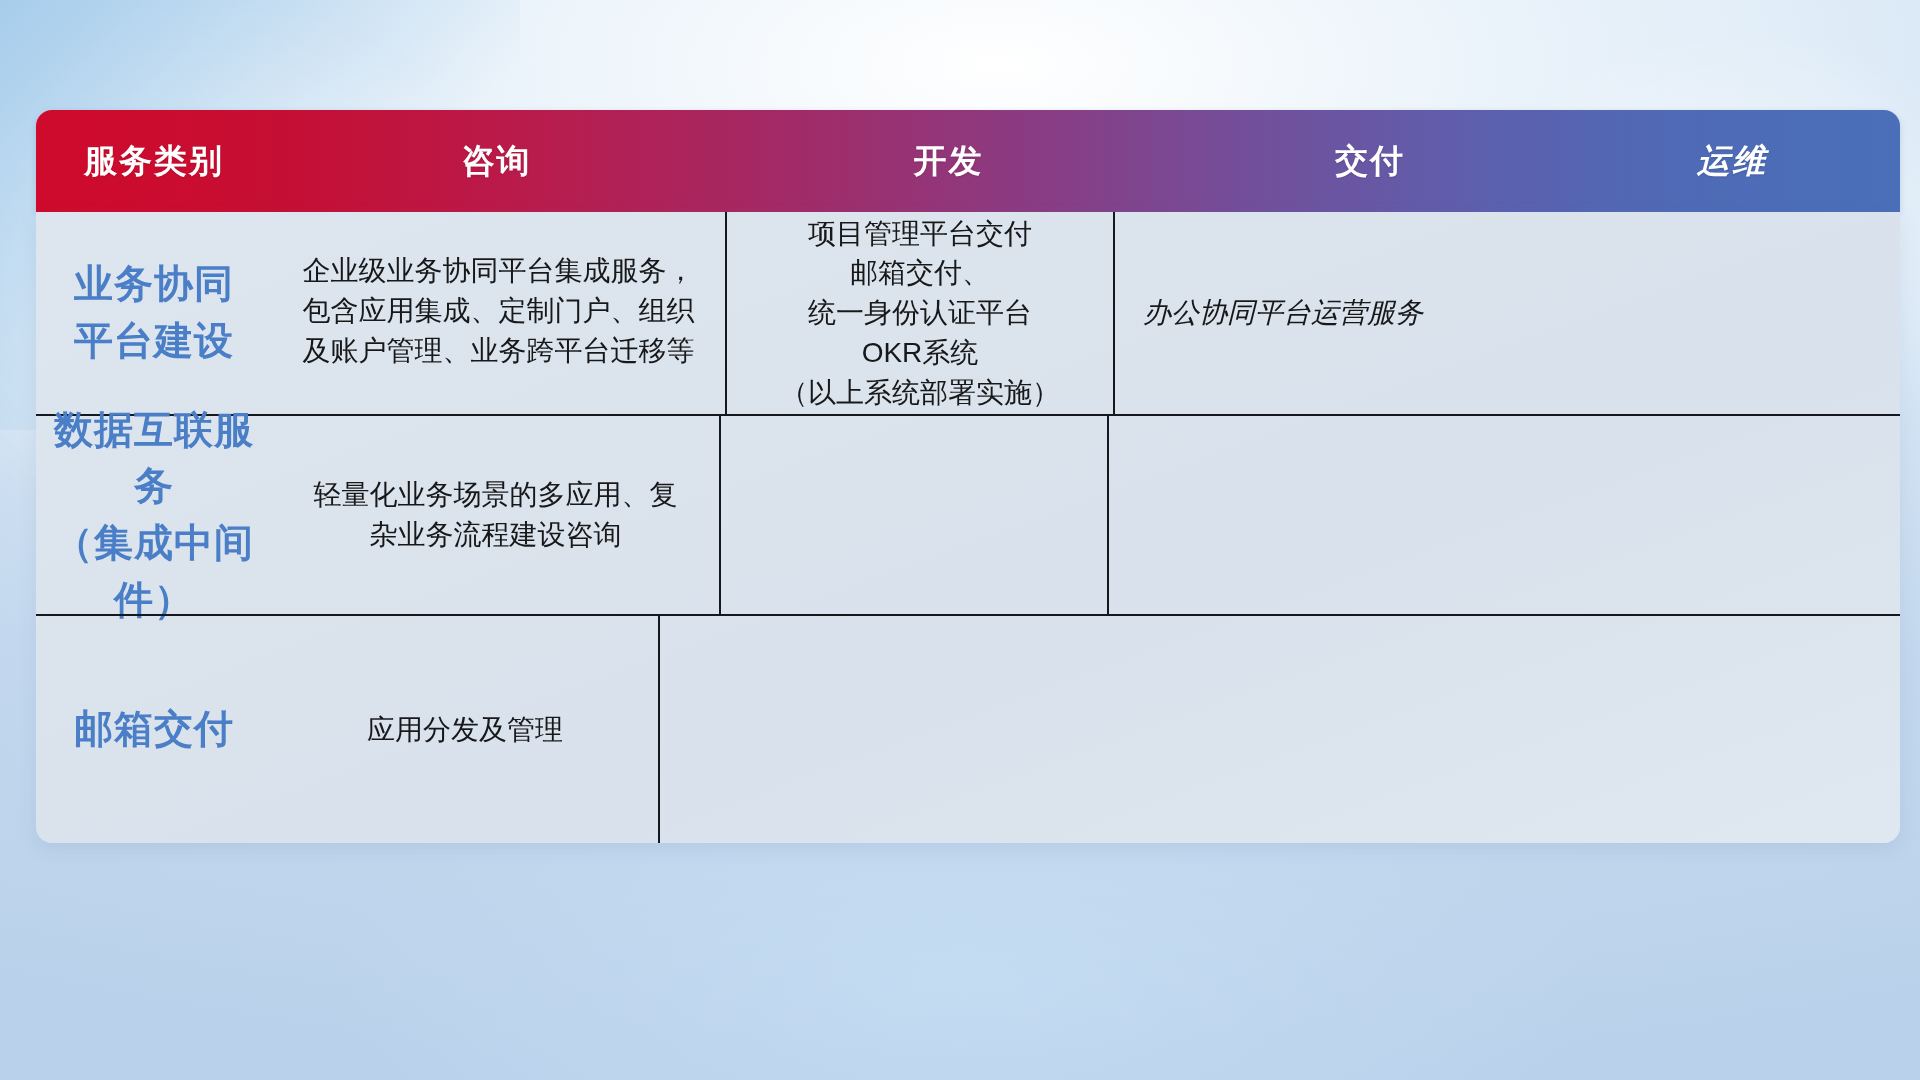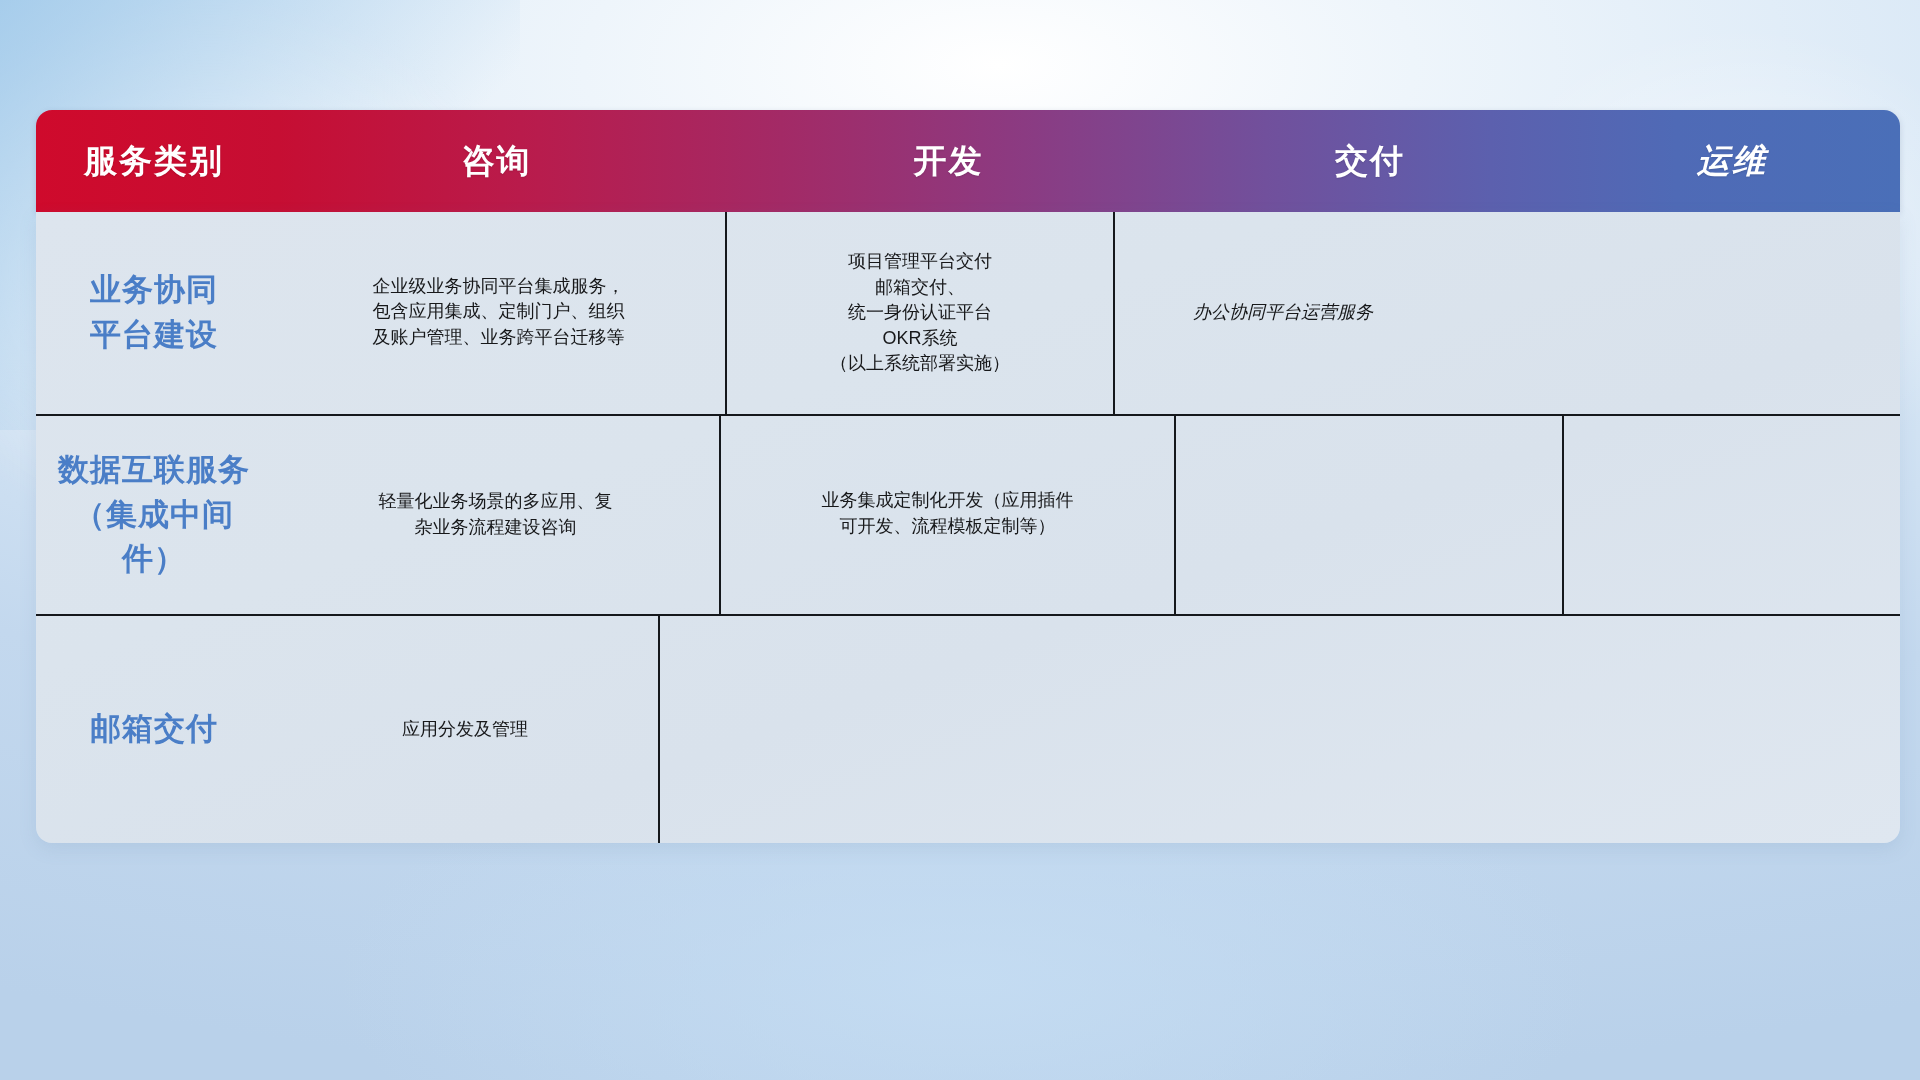--- a/index.html
+++ b/index.html
@@ -79,30 +79,30 @@
     position:relative;
     box-sizing:border-box;
   }
   .trow + .trow{ border-top:2px solid #15181c; }
 
   .td{
     box-sizing:border-box;
     display:flex;align-items:center;justify-content:center;
     text-align:center;
     padding:10px 16px;
-    font-size:18px;
+    font-size:28px;
     line-height:1.42;
     color:#17181a;
     white-space:pre-line;
     position:relative;
   }
   .td.cat{
     color:#4a7ec7;
     font-weight:bold;
-    font-size:31px;
+    font-size:39px;
     line-height:1.45;
     letter-spacing:1px;
   }
   
   .vsep{ border-right:2px solid #15181c; }
 
   
   .c0{width:236px;}
   .c1{width:449px;}
   .c2{width:455px;font-family:Liberation Mono, monospace;}
@@ -146,22 +146,20 @@
 OKR系统
 （以上系统部署实施）</div>
       <div class="td c4">办公协同平台运营服务</div>
     </div>
 
     <div class="trow r2">
       <div class="td cat c0">数据互联服务
 （集成中间件）</div>
       <div class="td c1 vsep">轻量化业务场景的多应用、复
 杂业务流程建设咨询</div>
-      <div class="td c2 vsep">业务集成定制化开发（应用插件
-可开发、流程模板定制等）</div>
       <div class="td c3 vsep"></div>
       <div class="td c4"></div>
     </div>
 
     <div class="trow r3">
       <div class="td cat c0">邮箱交付</div>
       <div class="td c3 vsep">应用分发及管理</div>
       <div class="td c4"></div>
     </div>
 

